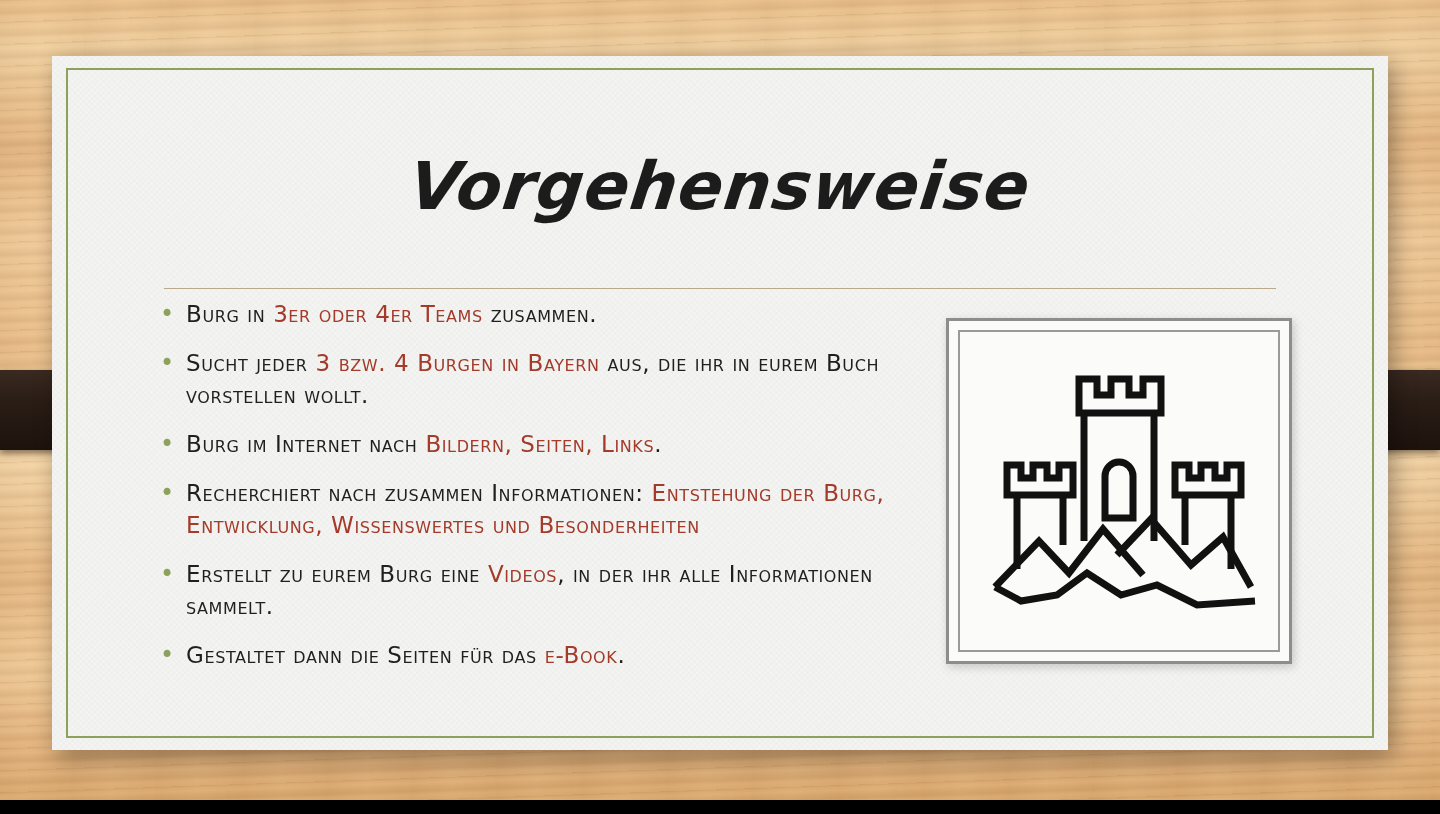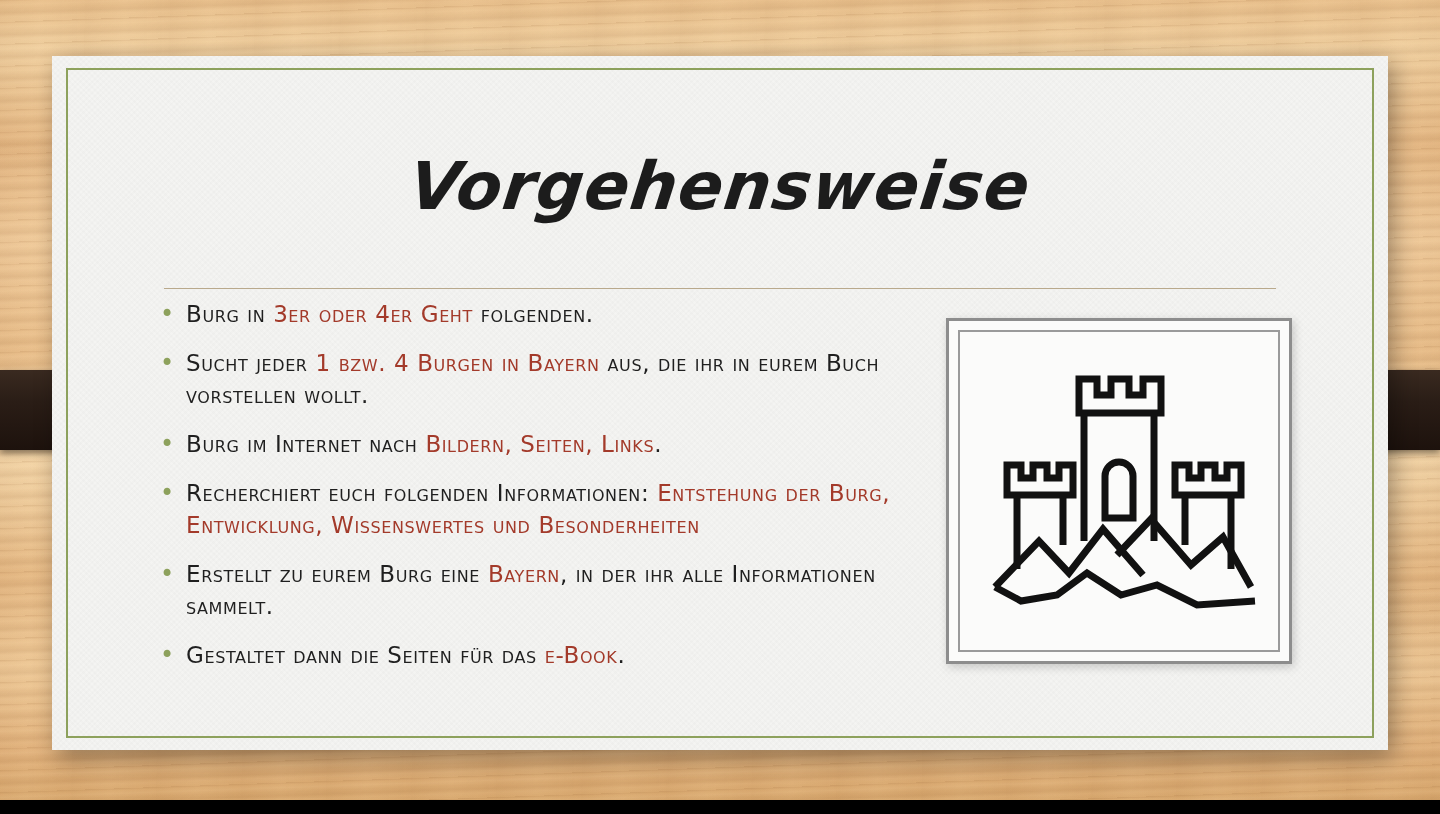--- a/index.html
+++ b/index.html
@@ -229,37 +229,37 @@
 
   <div class="paper">
     <div class="paper-border"></div>
 
     <div class="title">Vorgehensweise</div>
     <div class="title-rule"></div>
 
     <div class="bullets">
         <div class="bullet-row">
           <div class="bullet-dot">•</div>
-          <div class="bullet-text"><span>Burg in </span><span class="hl">3er oder 4er Geht</span><span> folgenden.</span></div>
-        </div>
-        <div class="bullet-row">
-          <div class="bullet-dot">•</div>
-          <div class="bullet-text"><span>Sucht jeder </span><span class="hl">1 bzw. 4 Burgen in Bayern</span><span> aus, die ihr in eurem Buch vorstellen wollt.</span></div>
+          <div class="bullet-text"><span>Burg in </span><span class="hl">3er oder 4er Teams</span><span> zusammen.</span></div>
+        </div>
+        <div class="bullet-row">
+          <div class="bullet-dot">•</div>
+          <div class="bullet-text"><span>Sucht jeder </span><span class="hl">3 bzw. 4 Burgen in Bayern</span><span> aus, die ihr in eurem Buch vorstellen wollt.</span></div>
         </div>
         <div class="bullet-row">
           <div class="bullet-dot">•</div>
           <div class="bullet-text"><span>Burg im Internet nach </span><span class="hl">Bildern, Seiten, Links</span><span>.</span></div>
         </div>
         <div class="bullet-row">
           <div class="bullet-dot">•</div>
-          <div class="bullet-text"><span>Recherchiert euch folgenden Informationen: </span><span class="hl">Entstehung der Burg, Entwicklung, Wissenswertes und Besonderheiten</span></div>
-        </div>
-        <div class="bullet-row">
-          <div class="bullet-dot">•</div>
-          <div class="bullet-text"><span>Erstellt zu eurem Burg eine </span><span class="hl">Bayern</span><span>, in der ihr alle Informationen sammelt.</span></div>
+          <div class="bullet-text"><span>Recherchiert nach zusammen Informationen: </span><span class="hl">Entstehung der Burg, Entwicklung, Wissenswertes und Besonderheiten</span></div>
+        </div>
+        <div class="bullet-row">
+          <div class="bullet-dot">•</div>
+          <div class="bullet-text"><span>Erstellt zu eurem Burg eine </span><span class="hl">Videos</span><span>, in der ihr alle Informationen sammelt.</span></div>
         </div>
         <div class="bullet-row">
           <div class="bullet-dot">•</div>
           <div class="bullet-text"><span>Gestaltet dann die Seiten für das </span><span class="hl">e-Book</span><span>.</span></div>
         </div>
       </div>
 
     <div class="frame-outer">
       <div class="frame-inner"></div>
       <svg class="castle-svg" viewBox="0 0 296 300">

